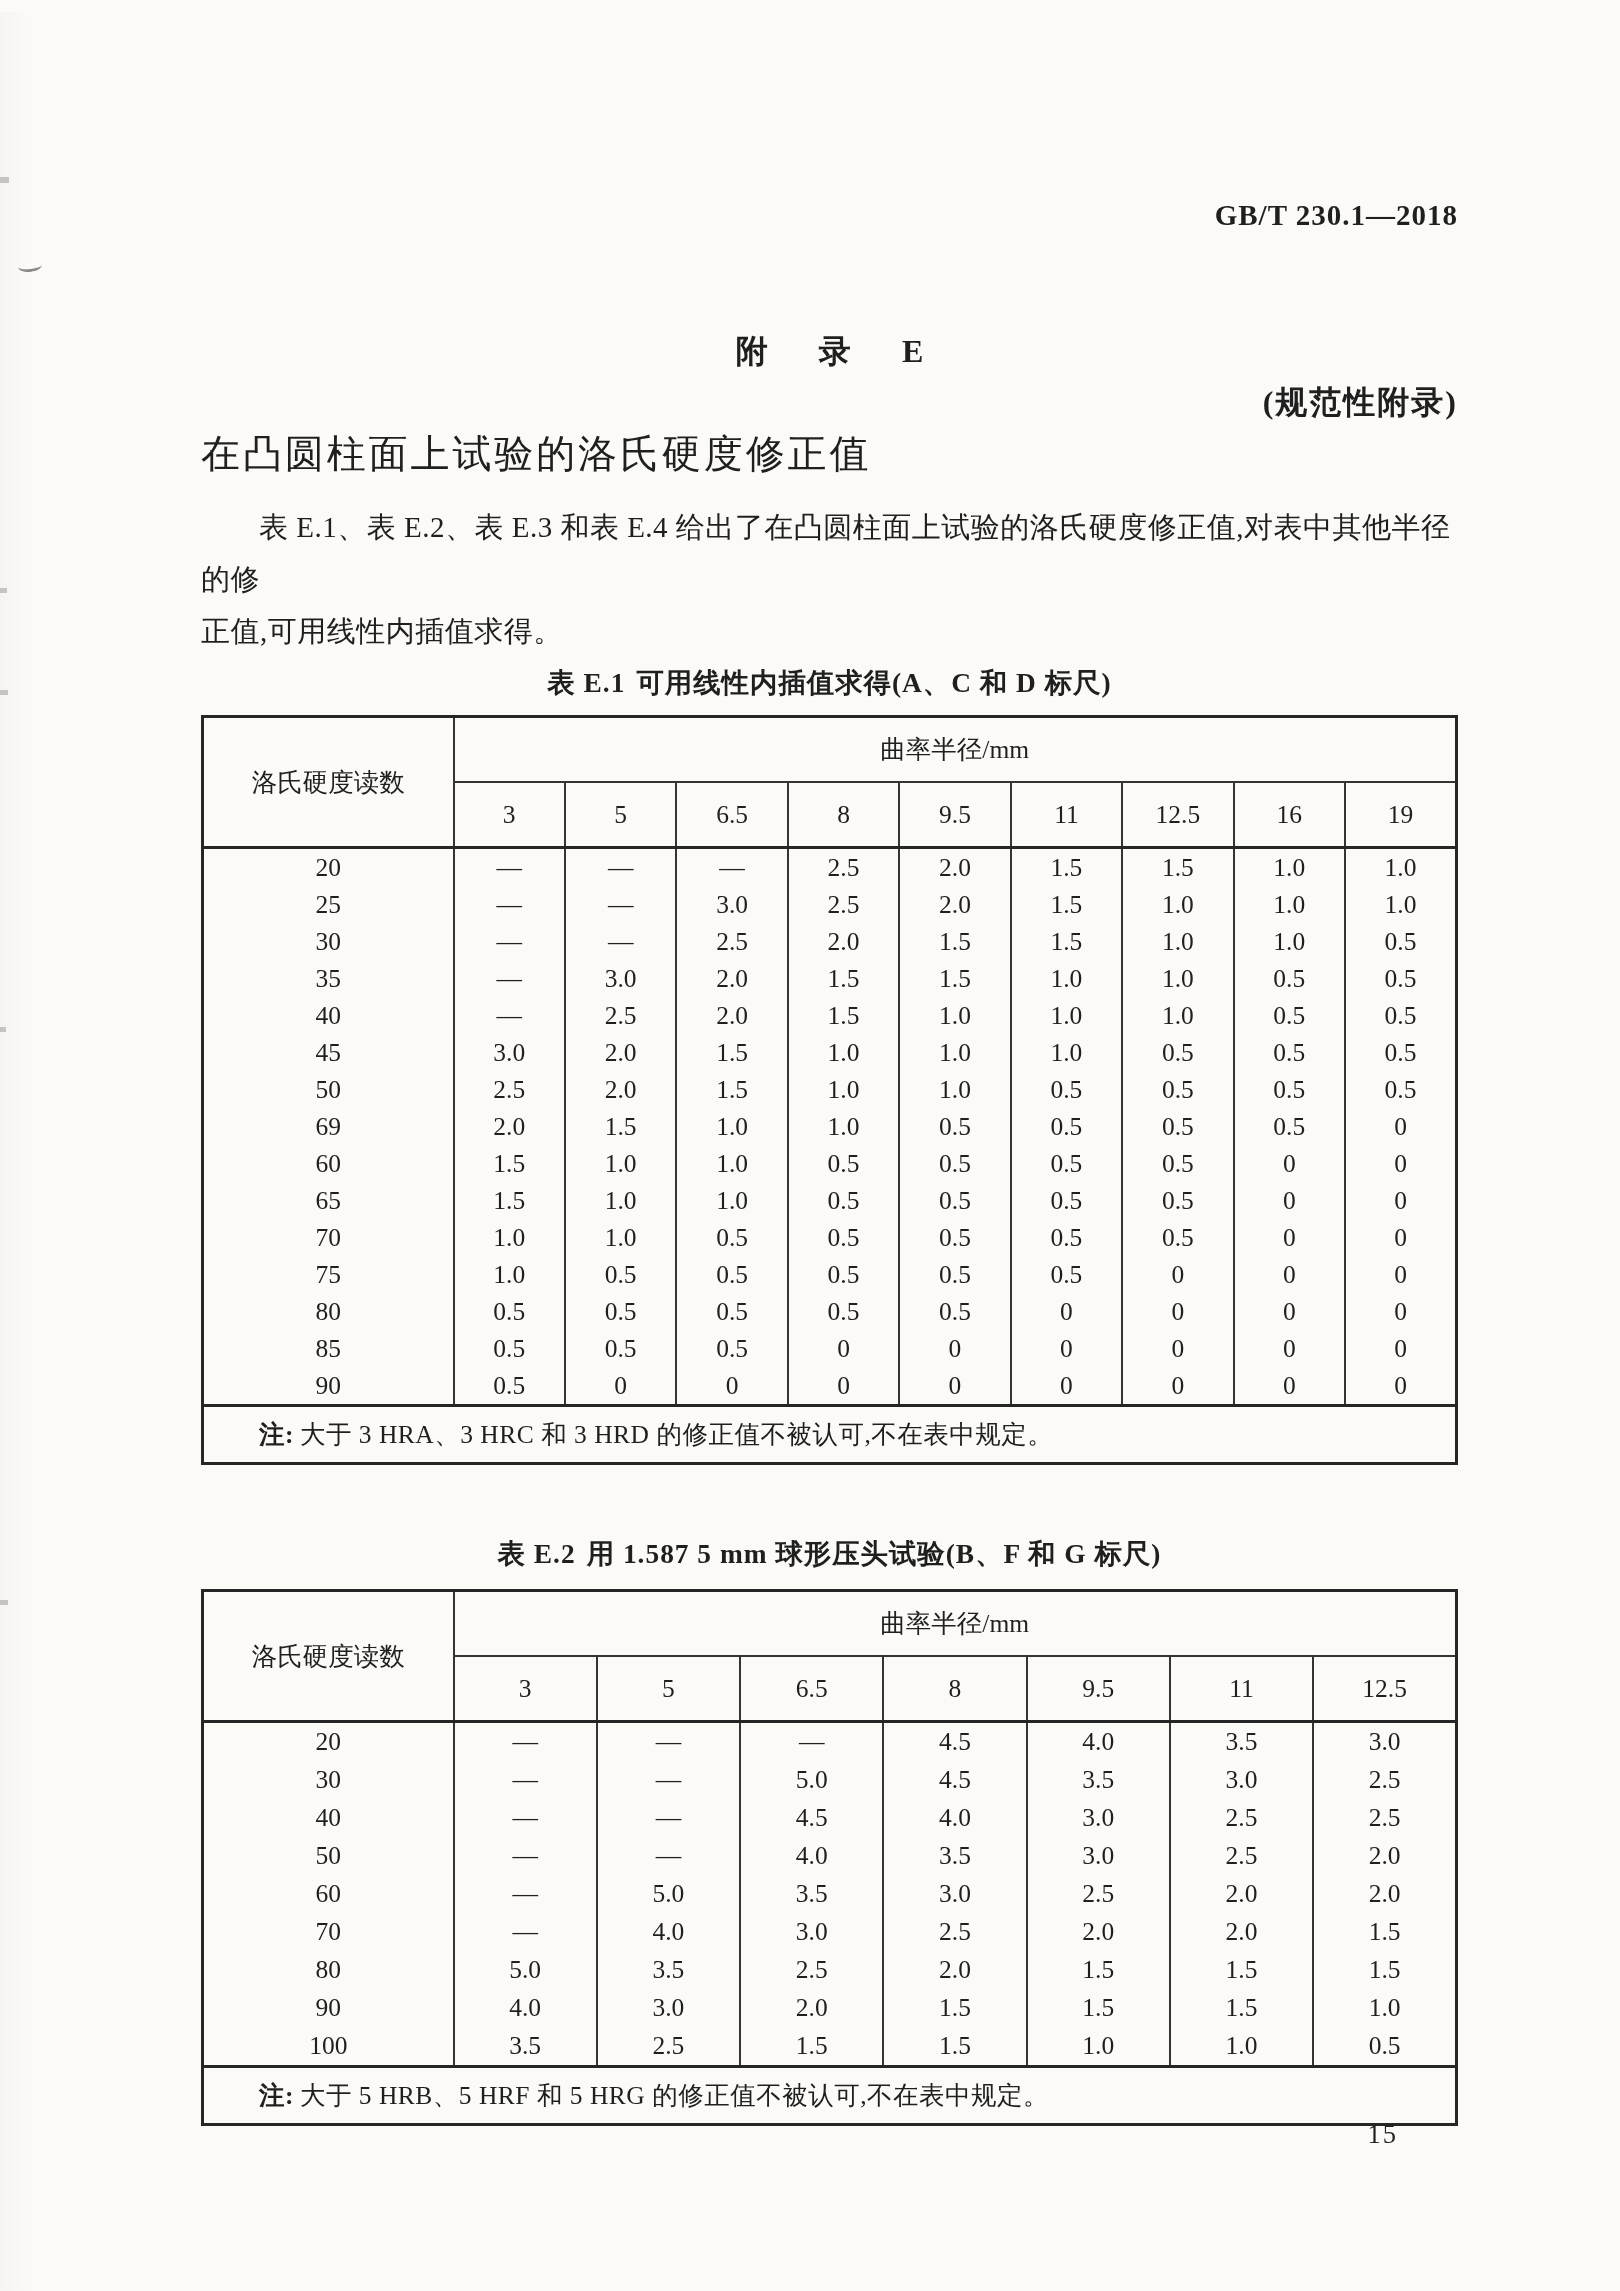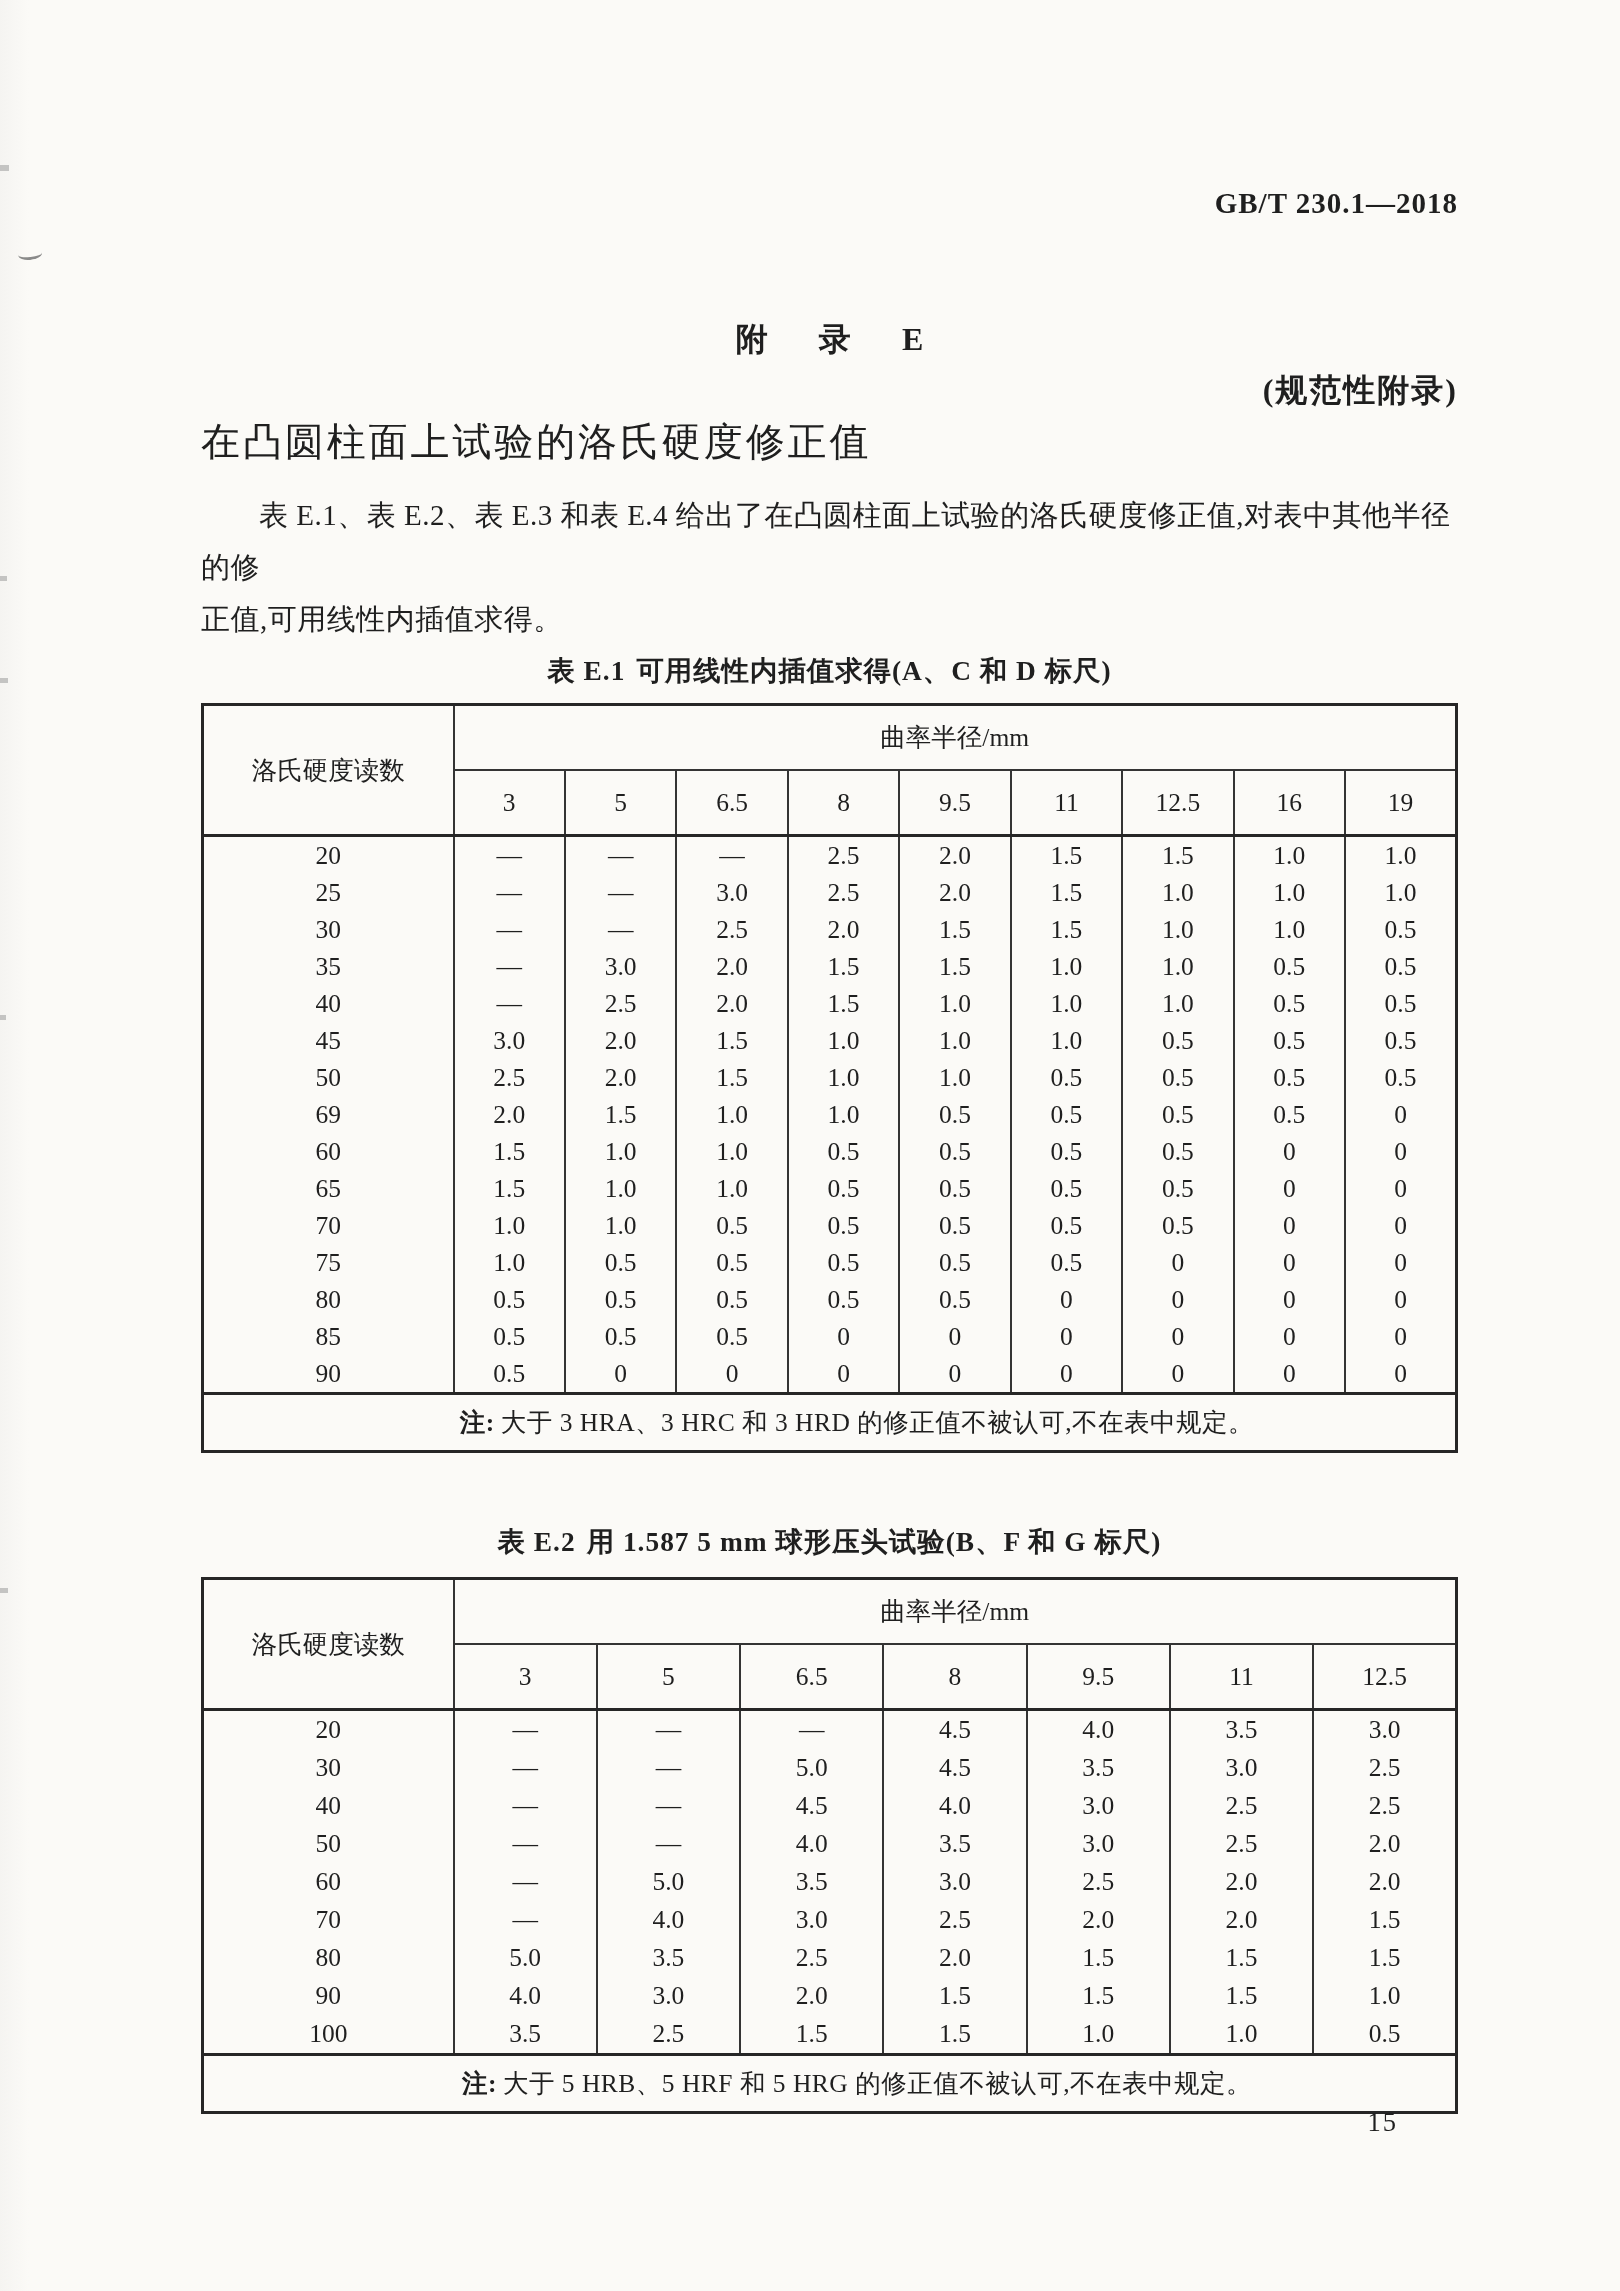--- a/index.html
+++ b/index.html
@@ -4,21 +4,21 @@
 <style>
   html,body{margin:0;padding:0;}
   body{
     width:1620px;height:2292px;
     background:#fbfaf7;
     font-family:"Liberation Serif","DejaVu Serif",serif;
     color:#1f1f1f;
     position:relative;
     overflow:hidden;
   }
-  .page{position:absolute;inset:0;background:linear-gradient(90deg,#f5f4f1 0,#fbfaf7 29px,#fbfaf7 100%);}
+  .page{position:absolute;inset:0;background:linear-gradient(90deg,#f5f4f1 0,#fbfaf7 29px,#fbfaf7 100%);margin-top:12px;}
   .content{position:relative;margin:0 163px 0 201px;width:1257px;}
   .doc-header{
     padding-top:186px;text-align:right;
     font-size:29px;font-weight:bold;line-height:35px;letter-spacing:1px;
   }
   .t1{margin-top:98px;text-align:center;font-size:32px;font-weight:bold;line-height:41px;letter-spacing:21.6px;text-indent:21.6px;}
   .t2{margin-top:11.8px;text-align:right;font-size:32px;font-weight:bold;line-height:37px;letter-spacing:2px;}
   .t3{margin-top:11.8px;text-align:left;font-size:39px;font-weight:normal;line-height:41px;letter-spacing:2.9px;}
   .intro{margin-top:27.4px;font-size:29px;line-height:52px;letter-spacing:0.5px;}
   .intro .ln{display:block;}
@@ -37,21 +37,21 @@
   table.gb td{border-left:2px solid #343434;border-right:2px solid #343434;text-align:center;padding:0;}
   table.gb col.label{width:251px;}
   table.gb thead td{height:63px;}
   table.gb td.corner{border-bottom:3.9px solid #262626;}
   table.gb td.group{border-bottom:2px solid #343434;}
   table.gb tr.cols td{border-bottom:3.9px solid #262626;}
   table.gb tbody td{height:37px;}
   table.gb.second tbody td{height:38px;}
   table.gb tr.note td{
     border-top:3.9px solid #262626;height:55px;
-    text-align:center;padding-left:55px;letter-spacing:0.5px;
+    text-align:left;padding-left:55px;letter-spacing:0.5px;
   }
   table.gb tr.note b{font-weight:bold;margin-right:5.9px;}
   .page-num{position:absolute;top:2107px;right:222px;font-size:26.5px;letter-spacing:2px;}
   
   .artifact{position:absolute;background:#9a9a9a;opacity:.55;}
   .pencil{
     position:absolute;left:17.6px;top:248px;width:23.5px;height:8.8px;
     border-bottom:3.9px solid #6f6f6f;border-radius:50%;opacity:.8;
     transform:rotate(-6deg);background:transparent;
   }

